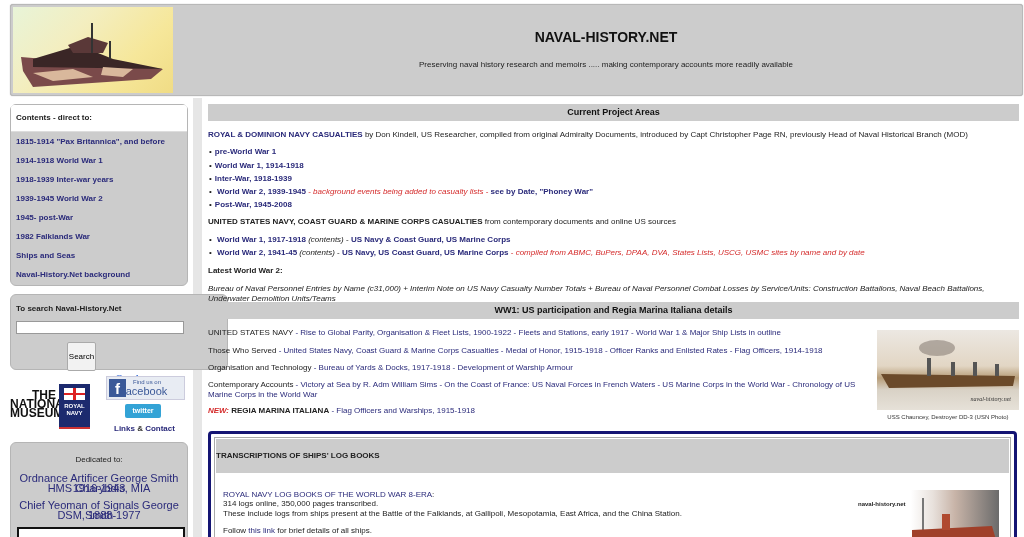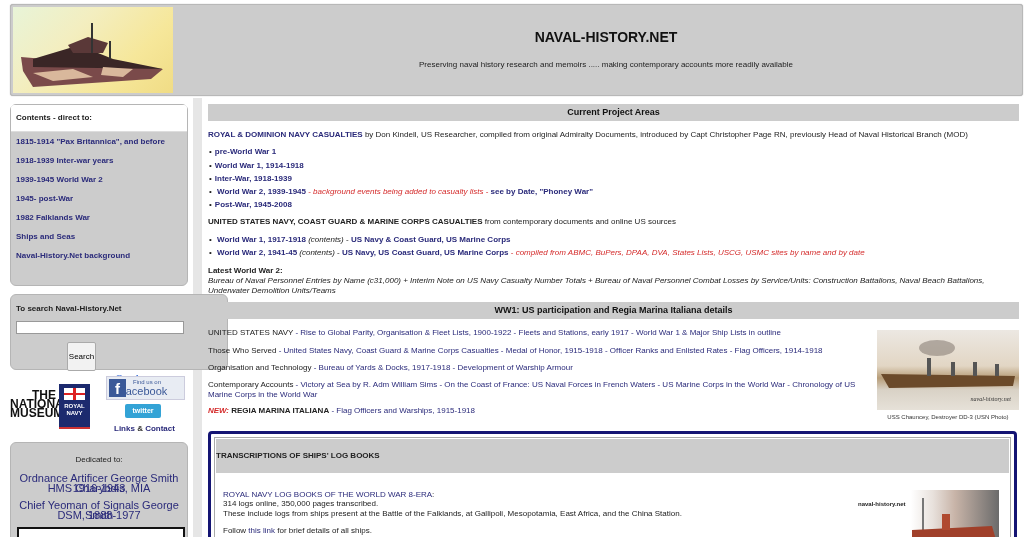--- a/index.html
+++ b/index.html
@@ -3,21 +3,21 @@
 <meta charset="utf-8">
 <style>
   html, body { margin: 0; padding: 0; }
   body {
     width: 1024px; height: 537px; overflow: hidden;
     background: #ffffff;
     font-family: "Liberation Sans", sans-serif;
     font-size: 8px; color: #222;
     position: relative;
   }
-  a, .lnk { color: #2a2a7a; text-decoration: none; }
+  a, .lnk { color: #2a2a7a; text-decoration: none; margin-top: 8px; }
   .bold { font-weight: bold; }
   .red { color: #d42a2a; }
   .it { font-style: italic; }
 
   
   .header {
     position: absolute; left: 10px; top: 4px; width: 1011px; height: 90px;
     background: #cccccc; border: 1px solid #b8b8b8; border-radius: 3px;
     box-shadow: 0 0 1px #999;
   }
@@ -164,20 +164,21 @@
   </div>
   <div class="header-title">NAVAL-HISTORY.NET</div>
   <div class="header-sub">Preserving naval history research and memoirs ..... making contemporary accounts more readily available</div>
 </div>
 
 <div class="sep-bar"></div>
 
 <div class="box contents-box">
   <div class="contents-head">Contents - direct to:</div>
   <div class="contents-item">1815-1914 "Pax Britannica", and before</div>
+  <div class="contents-item">1914-1918 World War 1</div>
   <div class="contents-item">1918-1939 Inter-war years</div>
   <div class="contents-item">1939-1945 World War 2</div>
   <div class="contents-item">1945- post-War</div>
   <div class="contents-item">1982 Falklands War</div>
   <div class="contents-item">Ships and Seas</div>
   <div class="contents-item">Naval-History.Net background</div>
 </div>
 
 <div class="box search-box">
   <div class="search-label">To search Naval-History.Net</div>

